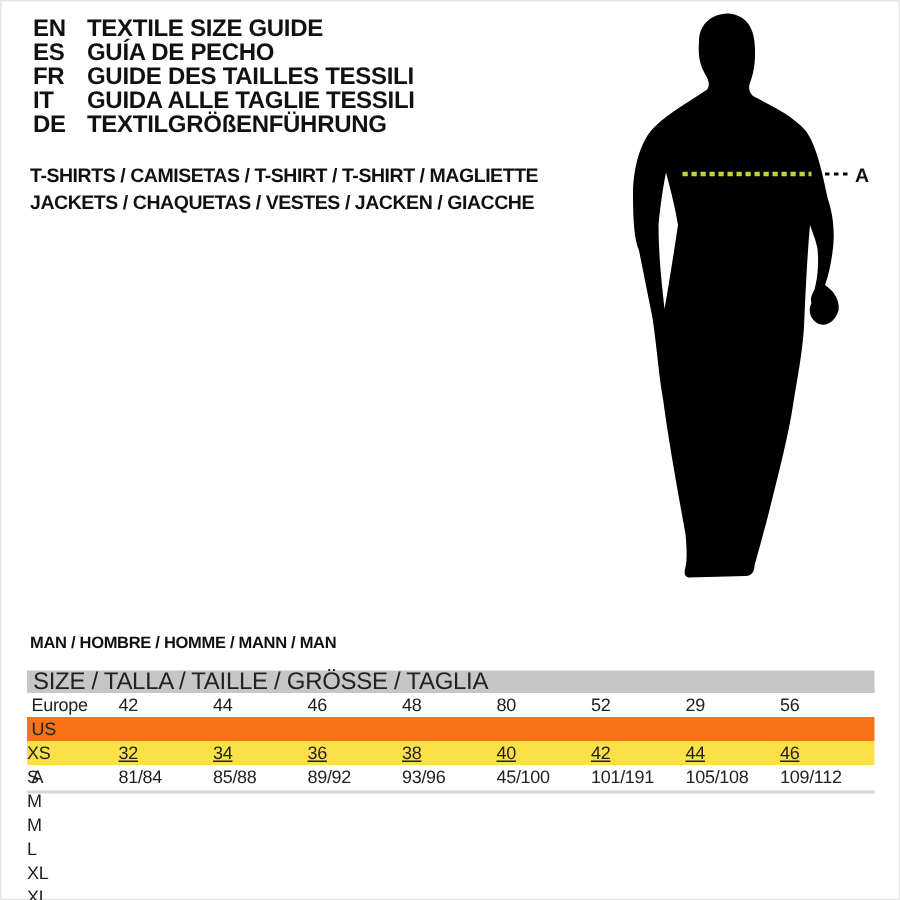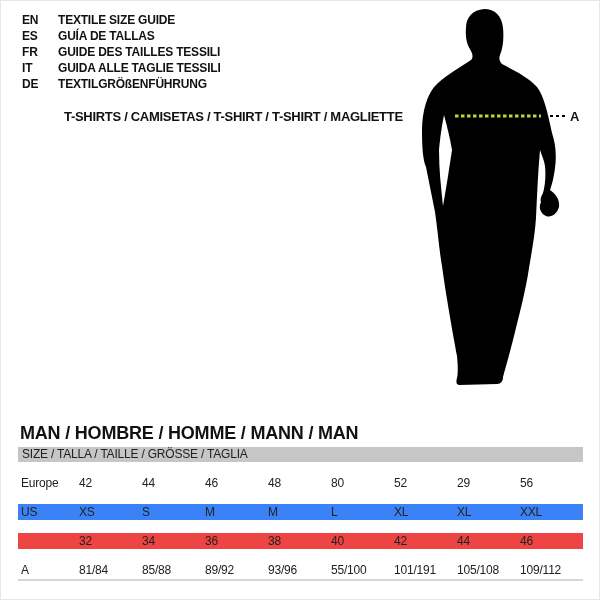--- a/index.html
+++ b/index.html
@@ -3,70 +3,71 @@
 <meta charset="utf-8">
 <style>
   html,body{margin:0;padding:0;background:#fff;}
   .screen{
     position:relative;width:600px;height:600px;background:#ffffff;
     font-family:"Liberation Sans","DejaVu Sans",sans-serif;color:#111;
     box-shadow:inset 0 0 0 1px #e6e6e6;overflow:hidden;
   }
   
   .langs{position:absolute;left:22px;top:12px;}
-  .lang-row{display:flex;height:16px;line-height:16px;font-size:12px;font-weight:600;letter-spacing:-0.2px;}
+  .lang-row{display:flex;height:16px;line-height:16px;font-size:16px;font-weight:600;letter-spacing:-0.2px;}
   .lang-code{width:36px;}
   
   .cats{position:absolute;left:20px;top:108px;font-size:13px;font-weight:700;letter-spacing:-0.3px;}
-  .cats div{height:18px;line-height:18px;white-space:nowrap;margin-left:44px;}
+  .cats div{height:18px;line-height:18px;white-space:nowrap;}
   
   .figure-wrap{position:absolute;left:413px;top:4px;width:168px;height:392px;}
   .figure-wrap svg{display:block;width:168px;height:392px;}
   
-  .section-title{position:absolute;left:20px;top:423px;font-size:18px;font-weight:700;letter-spacing:-0.2px;}
+  .section-title{position:absolute;left:20px;top:423px;font-size:11px;font-weight:700;letter-spacing:-0.2px;}
   
   .size-table{position:absolute;left:18px;top:447px;width:565px;font-size:12px;letter-spacing:-0.2px;}
-  .t-header{height:15px;line-height:15px;padding-left:4px;font-size:12px;color:#222;}
-  .t-row{display:flex;height:16px;line-height:16px;color:#222;margin-top:13px;}
+  .t-header{height:15px;line-height:15px;padding-left:4px;font-size:16px;color:#222;}
+  .t-row{display:flex;height:16px;line-height:16px;color:#222;}
   .t-label{width:58px;padding-left:3px;text-align:left;}
   .t-cell{flex:1;}
   .t-bottomline{height:2px;margin-top:1px;}
   
   .footnote{position:absolute;left:20px;top:550px;font-size:12px;font-weight:600;letter-spacing:-0.2px;}
 </style>
 </head>
 <body>
 
 <div class="screen">
 
   <div class="langs">
     <div class="lang-row">
       <span class="lang-code">EN</span>
       <span>TEXTILE SIZE GUIDE</span>
     </div>
     <div class="lang-row">
       <span class="lang-code">ES</span>
-      <span>GUÍA DE TALLAS</span>
+      <span>GUÍA DE PECHO</span>
     </div>
     <div class="lang-row">
       <span class="lang-code">FR</span>
       <span>GUIDE DES TAILLES TESSILI</span>
     </div>
     <div class="lang-row">
       <span class="lang-code">IT</span>
       <span>GUIDA ALLE TAGLIE TESSILI</span>
     </div>
     <div class="lang-row">
       <span class="lang-code">DE</span>
       <span>TEXTILGRÖßENFÜHRUNG</span>
     </div>
   </div>
 
   <div class="cats">
     <div>T-SHIRTS / CAMISETAS / T-SHIRT / T-SHIRT / MAGLIETTE</div>
+    <div>JACKETS / CHAQUETAS / VESTES / JACKEN / GIACCHE</div>
   </div>
 
   <div class="figure-wrap">
     <svg viewBox="0 0 168 392" xmlns="http://www.w3.org/2000/svg">
       <path fill="#000000" d="M 71 5
            C 60 6, 53 13, 53 24
            C 52 36, 55 42, 58 47
            C 60 51, 60 54, 58 56
            C 46 64, 32 72, 24 80
            C 14 89, 9 108, 9 126
@@ -119,51 +120,51 @@
       <div class="t-cell">42</div>
       <div class="t-cell">44</div>
       <div class="t-cell">46</div>
       <div class="t-cell">48</div>
       <div class="t-cell">80</div>
       <div class="t-cell">52</div>
       <div class="t-cell">29</div>
       <div class="t-cell">56</div>
     </div>
 
-    <div class="t-row" style="background:#3b82f6;">
+    <div class="t-row" style="background:#f97316;flex-direction:column;">
       <div class="t-label">US</div>
       <div class="t-cell">XS</div>
       <div class="t-cell">S</div>
       <div class="t-cell">M</div>
       <div class="t-cell">M</div>
       <div class="t-cell">L</div>
       <div class="t-cell">XL</div>
       <div class="t-cell">XL</div>
       <div class="t-cell">XXL</div>
     </div>
 
-    <div class="t-row" style="background:#ef4444;">
+    <div class="t-row" style="background:#fde047;text-decoration:underline;">
       <div class="t-label"></div>
       <div class="t-cell">32</div>
       <div class="t-cell">34</div>
       <div class="t-cell">36</div>
       <div class="t-cell">38</div>
       <div class="t-cell">40</div>
       <div class="t-cell">42</div>
       <div class="t-cell">44</div>
       <div class="t-cell">46</div>
     </div>
 
     <div class="t-row">
       <div class="t-label">A</div>
       <div class="t-cell">81/84</div>
       <div class="t-cell">85/88</div>
       <div class="t-cell">89/92</div>
       <div class="t-cell">93/96</div>
-      <div class="t-cell">55/100</div>
+      <div class="t-cell">45/100</div>
       <div class="t-cell">101/191</div>
       <div class="t-cell">105/108</div>
       <div class="t-cell">109/112</div>
     </div>
 
     <div class="t-bottomline" style="background:#d6d6d6;"></div>
   </div>
 
 
 </div>

